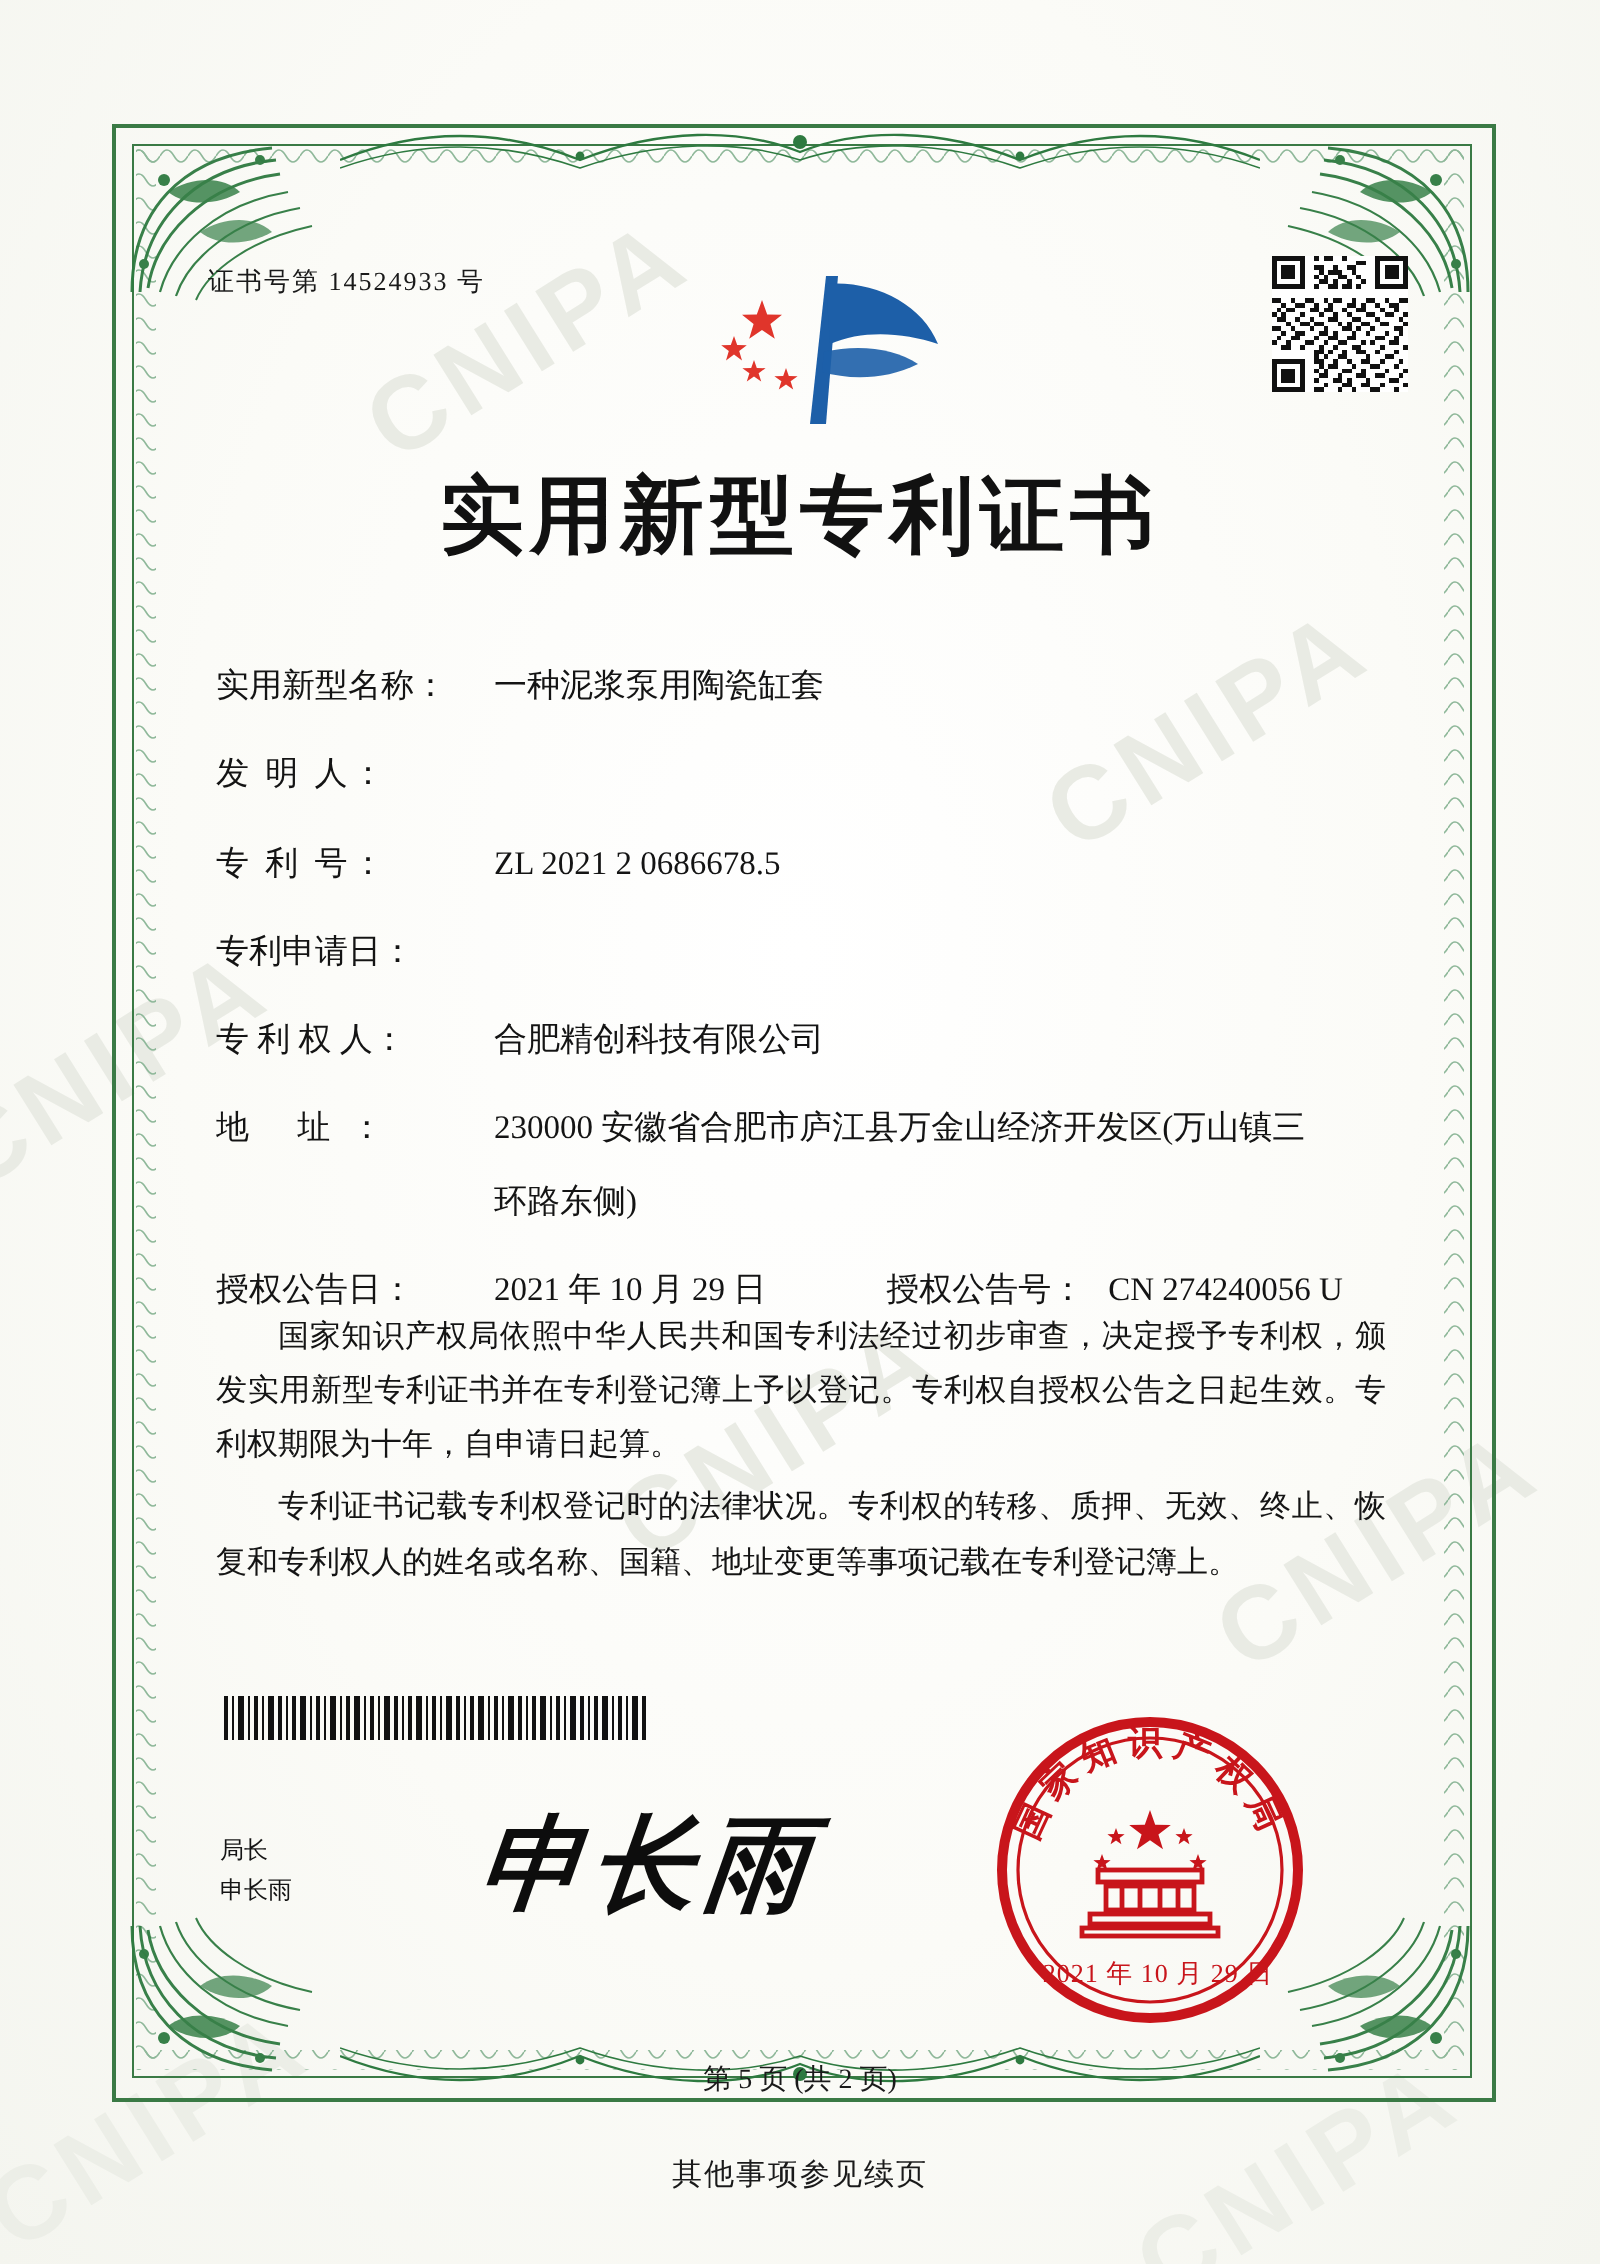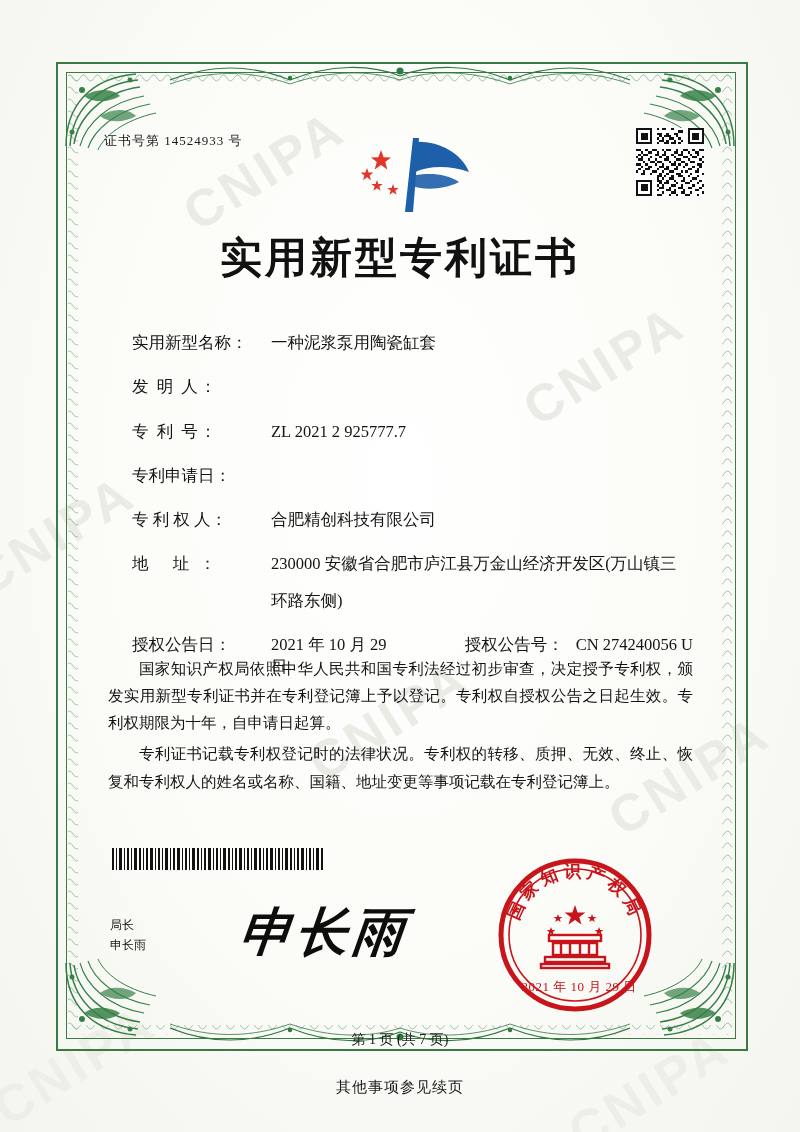--- a/index.html
+++ b/index.html
@@ -135,21 +135,20 @@
   .field-row {
     display: flex;
     align-items: flex-start;
     margin-bottom: 22px;
   }
   .field-label {
     width: 108px;
     flex: 0 0 108px;
     letter-spacing: 0px;
     white-space: nowrap;
-    margin-left: 24px;
   }
   .field-label.sp4 { letter-spacing: 10px; }
   .field-label.sp2 { letter-spacing: 2px; }
   .field-value {
     flex: 1 1 auto;
     margin-left: 31px;
   }
   .field-value .second-line {
     display: block;
     margin-top: 14px;
@@ -547,21 +546,21 @@
       <div class="field-label">实用新型名称：</div>
       <div class="field-value">一种泥浆泵用陶瓷缸套</div>
     </div>
 
     <div class="field-row">
       <div class="field-label sp2">发 明 人：</div>
     </div>
 
     <div class="field-row">
       <div class="field-label sp2">专 利 号：</div>
-      <div class="field-value">ZL 2021 2 925777.7</div>
+      <div class="field-value">ZL 2021 2 0686678.5</div>
     </div>
 
     <div class="field-row">
       <div class="field-label">专利申请日：</div>
     </div>
 
     <div class="field-row">
       <div class="field-label">专 利 权 人：</div>
       <div class="field-value">合肥精创科技有限公司</div>
     </div>
@@ -681,15 +680,15 @@
         <line x1="-5" y1="2" x2="-5" y2="14"></line>
         <line x1="5" y1="2" x2="5" y2="14"></line>
         <line x1="14" y1="2" x2="14" y2="14"></line>
         <rect x="-30" y="16" width="60" height="5"></rect>
         <rect x="-34" y="23" width="68" height="4"></rect>
       </g>
     </g>
   </svg>
   <div id="seal-date">2021 年 10 月 29 日</div>
 
-  <div id="page-footer">第 1 页 (共 7 页)</div>
+  <div id="page-footer">第 5 页 (共 2 页)</div>
   <div id="note-footer">其他事项参见续页</div>
 </div>
 
 </body></html>

